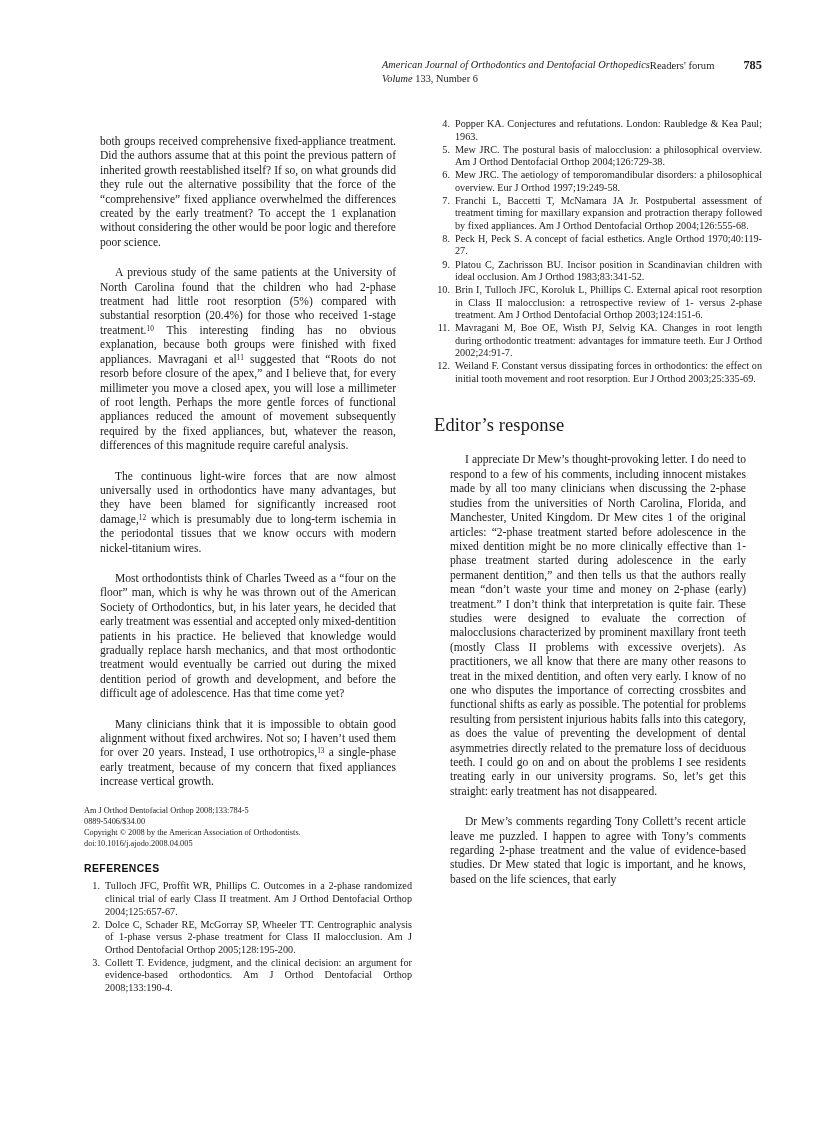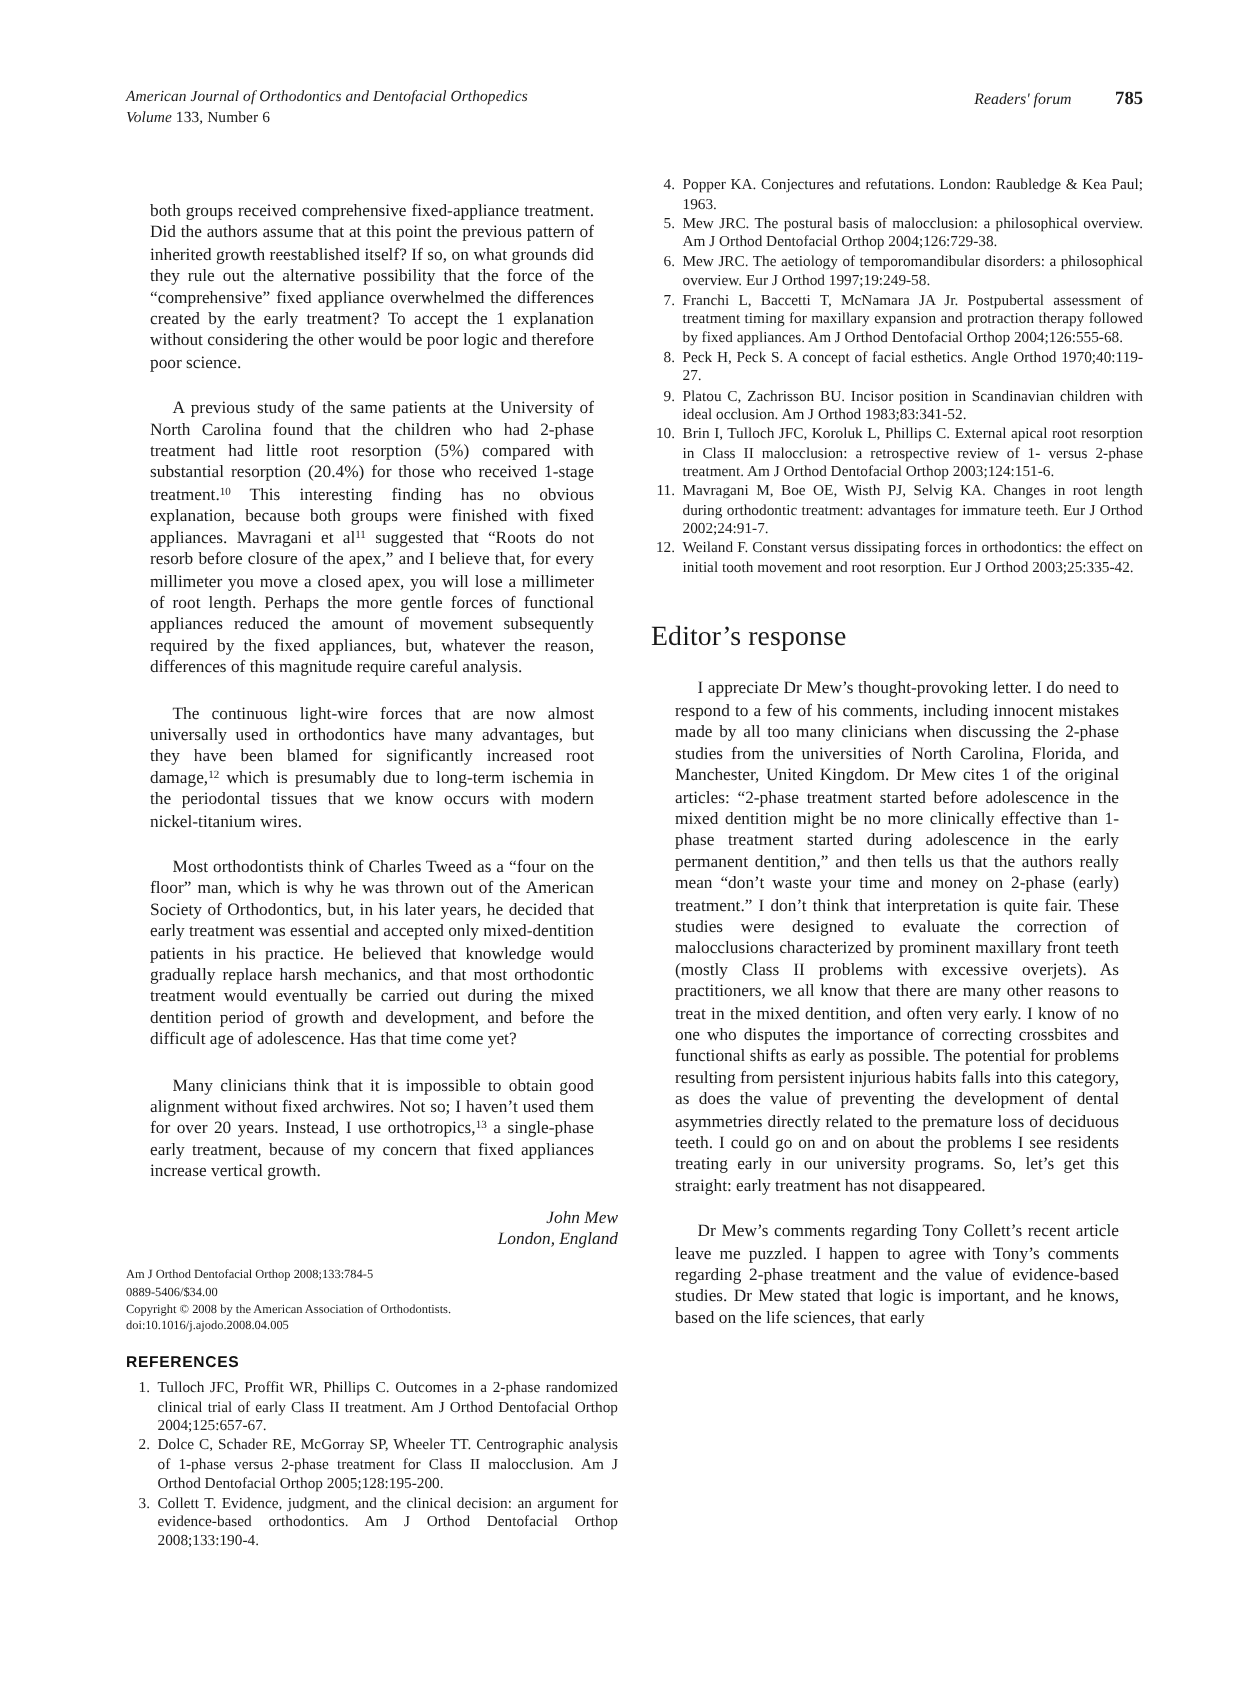--- a/index.html
+++ b/index.html
@@ -23,41 +23,38 @@
     overflow: hidden;
   }
 
   
   .running-head {
     position: absolute;
     left: 84px;
     top: 58px;
     width: 678px;
     display: flex;
-    justify-content: space-between;
+    justify-content: flex-end;
     align-items: flex-start;
-    gap: 32px;
   }
   .rh-left {
     font-style: italic;
     font-size: 10.3px;
     line-height: 14.2px;
     letter-spacing: 0.05px;
   }
   .rh-left .vol-line .vol-word { font-style: italic; }
   .rh-left .vol-line .vol-num { font-style: normal; }
   .rh-right {
     display: flex;
     align-items: baseline;
     gap: 9px;
     font-size: 10.6px;
   }
   .rh-right .rh-section {
-    font-style: italic;
-    margin-left: 44px;
   }
   .rh-right .rh-pageno {
     font-weight: bold;
     font-style: normal;
     font-size: 12.4px;
     margin-left: 20px;
   }
 
   
   .columns {
@@ -165,24 +162,20 @@
 
     <div class="col">
       <div id="left-paragraphs">
           <p class="body noindent">both groups received comprehensive fixed-appliance treatment. Did the authors assume that at this point the previous pattern of inherited growth reestablished itself? If so, on what grounds did they rule out the alternative possibility that the force of the “comprehensive” fixed appliance overwhelmed the differences created by the early treatment? To accept the 1 explanation without considering the other would be poor logic and therefore poor science.</p>
           <p class="body">A previous study of the same patients at the University of North Carolina found that the children who had 2-phase treatment had little root resorption (5%) compared with substantial resorption (20.4%) for those who received 1-stage treatment.<sup>10</sup> This interesting finding has no obvious explanation, because both groups were finished with fixed appliances. Mavragani et al<sup>11</sup> suggested that “Roots do not resorb before closure of the apex,” and I believe that, for every millimeter you move a closed apex, you will lose a millimeter of root length. Perhaps the more gentle forces of functional appliances reduced the amount of movement subsequently required by the fixed appliances, but, whatever the reason, differences of this magnitude require careful analysis.</p>
           <p class="body">The continuous light-wire forces that are now almost universally used in orthodontics have many advantages, but they have been blamed for significantly increased root damage,<sup>12</sup> which is presumably due to long-term ischemia in the periodontal tissues that we know occurs with modern nickel-titanium wires.</p>
           <p class="body">Most orthodontists think of Charles Tweed as a “four on the floor” man, which is why he was thrown out of the American Society of Orthodontics, but, in his later years, he decided that early treatment was essential and accepted only mixed-dentition patients in his practice. He believed that knowledge would gradually replace harsh mechanics, and that most orthodontic treatment would eventually be carried out during the mixed dentition period of growth and development, and before the difficult age of adolescence. Has that time come yet?</p>
           <p class="body">Many clinicians think that it is impossible to obtain good alignment without fixed archwires. Not so; I haven’t used them for over 20 years. Instead, I use orthotropics,<sup>13</sup> a single-phase early treatment, because of my concern that fixed appliances increase vertical growth.</p>
         </div>
 
-      <div class="signature">
-        <div>John Mew</div>
-        <div>London, England</div>
-      </div>
 
       <div class="colophon" id="left-colophon">
           <div>Am J Orthod Dentofacial Orthop 2008;133:784-5</div>
           <div>0889-5406/$34.00</div>
           <div>Copyright © 2008 by the American Association of Orthodontists.</div>
           <div>doi:10.1016/j.ajodo.2008.04.005</div>
         </div>
 
       <h2 class="refs-heading">REFERENCES</h2>
       <ol class="reflist" id="left-reflist">
@@ -195,21 +188,21 @@
     <div class="col">
       <ol class="reflist" id="right-reflist">
           <li><span class="refnum">4.</span><span>Popper KA. Conjectures and refutations. London: Raubledge &amp; Kea Paul; 1963.</span></li>
           <li><span class="refnum">5.</span><span>Mew JRC. The postural basis of malocclusion: a philosophical overview. Am J Orthod Dentofacial Orthop 2004;126:729-38.</span></li>
           <li><span class="refnum">6.</span><span>Mew JRC. The aetiology of temporomandibular disorders: a philosophical overview. Eur J Orthod 1997;19:249-58.</span></li>
           <li><span class="refnum">7.</span><span>Franchi L, Baccetti T, McNamara JA Jr. Postpubertal assessment of treatment timing for maxillary expansion and protraction therapy followed by fixed appliances. Am J Orthod Dentofacial Orthop 2004;126:555-68.</span></li>
           <li><span class="refnum">8.</span><span>Peck H, Peck S. A concept of facial esthetics. Angle Orthod 1970;40:119-27.</span></li>
           <li><span class="refnum">9.</span><span>Platou C, Zachrisson BU. Incisor position in Scandinavian children with ideal occlusion. Am J Orthod 1983;83:341-52.</span></li>
           <li><span class="refnum">10.</span><span>Brin I, Tulloch JFC, Koroluk L, Phillips C. External apical root resorption in Class II malocclusion: a retrospective review of 1- versus 2-phase treatment. Am J Orthod Dentofacial Orthop 2003;124:151-6.</span></li>
           <li><span class="refnum">11.</span><span>Mavragani M, Boe OE, Wisth PJ, Selvig KA. Changes in root length during orthodontic treatment: advantages for immature teeth. Eur J Orthod 2002;24:91-7.</span></li>
-          <li><span class="refnum">12.</span><span>Weiland F. Constant versus dissipating forces in orthodontics: the effect on initial tooth movement and root resorption. Eur J Orthod 2003;25:335-42.</span></li>
+          <li><span class="refnum">12.</span><span>Weiland F. Constant versus dissipating forces in orthodontics: the effect on initial tooth movement and root resorption. Eur J Orthod 2003;25:335-69.</span></li>
         </ol>
 
       <h1 class="section-title">Editor’s response</h1>
 
       <div id="right-paragraphs">
           <p class="body">I appreciate Dr Mew’s thought-provoking letter. I do need to respond to a few of his comments, including innocent mistakes made by all too many clinicians when discussing the 2-phase studies from the universities of North Carolina, Florida, and Manchester, United Kingdom. Dr Mew cites 1 of the original articles: “2-phase treatment started before adolescence in the mixed dentition might be no more clinically effective than 1-phase treatment started during adolescence in the early permanent dentition,” and then tells us that the authors really mean “don’t waste your time and money on 2-phase (early) treatment.” I don’t think that interpretation is quite fair. These studies were designed to evaluate the correction of malocclusions characterized by prominent maxillary front teeth (mostly Class II problems with excessive overjets). As practitioners, we all know that there are many other reasons to treat in the mixed dentition, and often very early. I know of no one who disputes the importance of correcting crossbites and functional shifts as early as possible. The potential for problems resulting from persistent injurious habits falls into this category, as does the value of preventing the development of dental asymmetries directly related to the premature loss of deciduous teeth. I could go on and on about the problems I see residents treating early in our university programs. So, let’s get this straight: early treatment has not disappeared.</p>
           <p class="body">Dr Mew’s comments regarding Tony Collett’s recent article leave me puzzled. I happen to agree with Tony’s comments regarding 2-phase treatment and the value of evidence-based studies. Dr Mew stated that logic is important, and he knows, based on the life sciences, that early</p>
         </div>
     </div>
 

